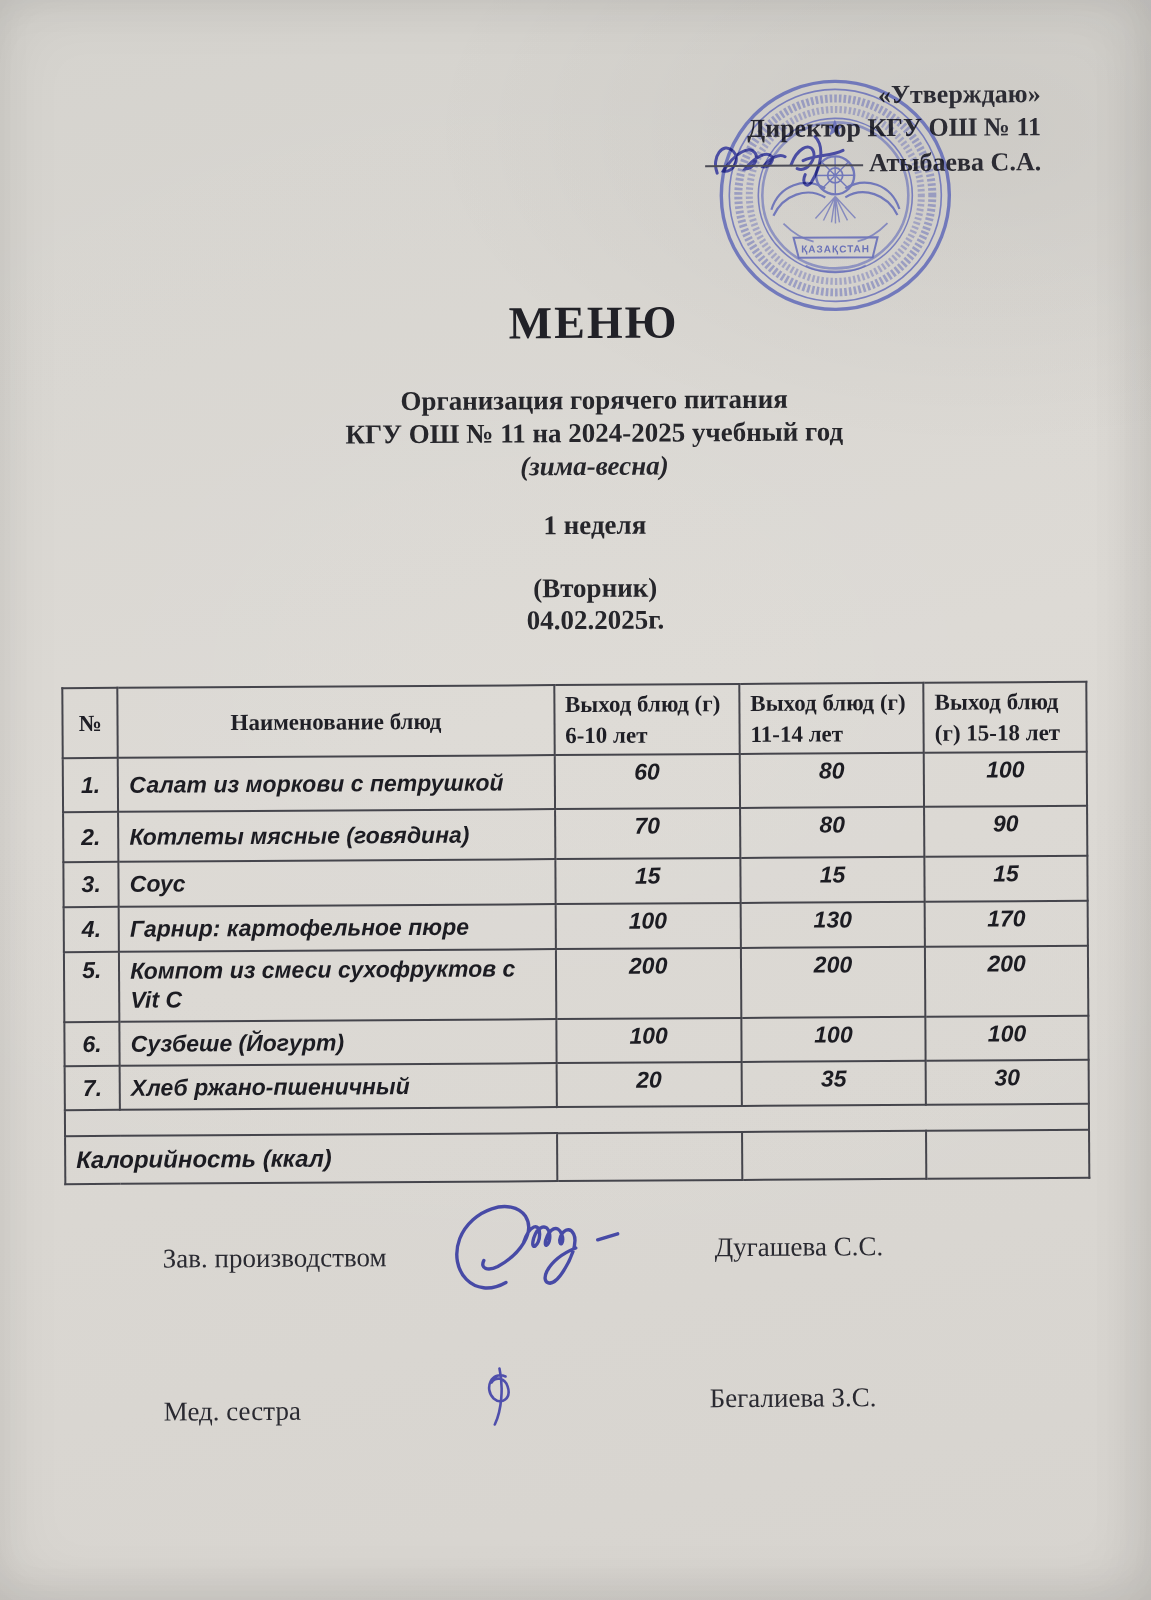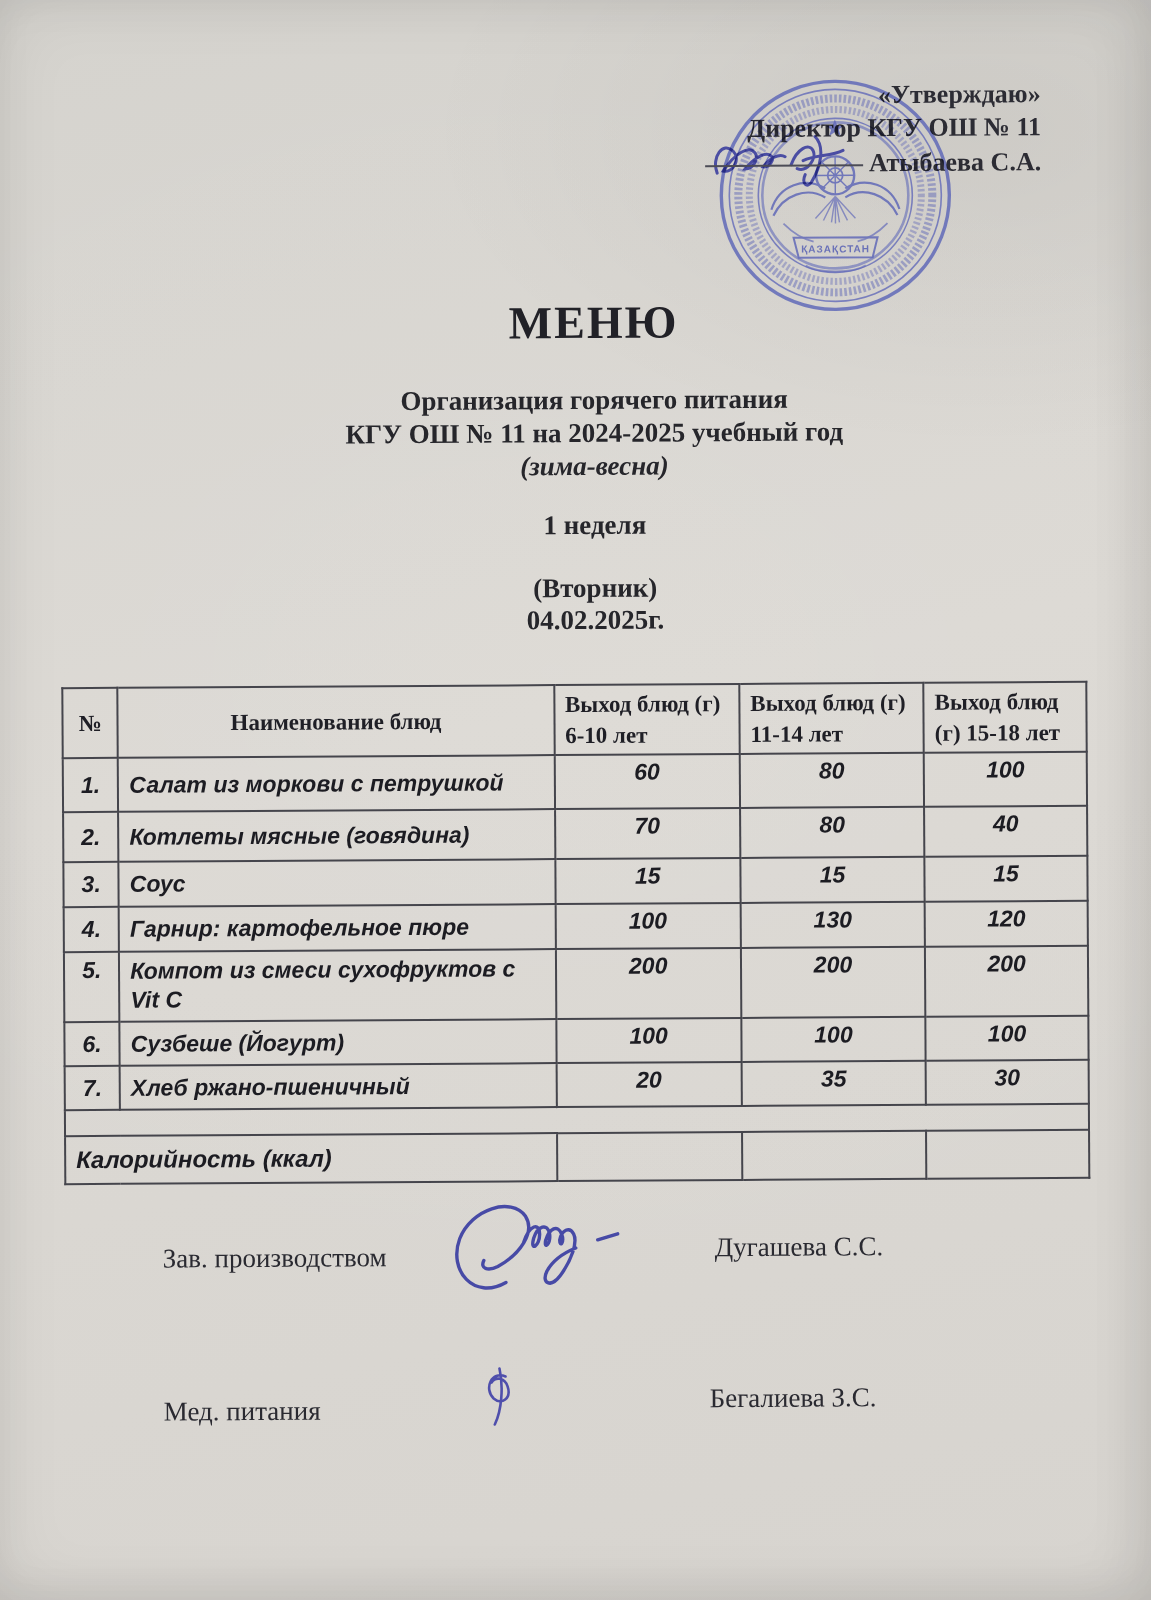--- a/index.html
+++ b/index.html
@@ -145,35 +145,35 @@
             <td class="c-name">Салат из моркови с петрушкой</td>
             <td class="c-val">60</td>
             <td class="c-val">80</td>
             <td class="c-val">100</td>
           </tr>
           <tr>
             <td class="c-num">2.</td>
             <td class="c-name">Котлеты мясные (говядина)</td>
             <td class="c-val">70</td>
             <td class="c-val">80</td>
-            <td class="c-val">40</td>
+            <td class="c-val">90</td>
           </tr>
           <tr>
             <td class="c-num">3.</td>
             <td class="c-name">Соус</td>
             <td class="c-val">15</td>
             <td class="c-val">15</td>
             <td class="c-val">15</td>
           </tr>
           <tr>
             <td class="c-num">4.</td>
             <td class="c-name">Гарнир: картофельное пюре</td>
             <td class="c-val">100</td>
             <td class="c-val">130</td>
-            <td class="c-val">120</td>
+            <td class="c-val">170</td>
           </tr>
           <tr>
             <td class="c-num" style="vertical-align:top;padding-top:4px;">5.</td>
             <td class="c-name" style="vertical-align:top;padding-top:4px;">Компот из смеси сухофруктов с Vit C</td>
             <td class="c-val">200</td>
             <td class="c-val">200</td>
             <td class="c-val">200</td>
           </tr>
           <tr>
             <td class="c-num">6.</td>
@@ -201,20 +201,20 @@
         </tbody>
       </table>
     </div>
 
     <div class="sig-role role-1">Зав. производством</div>
     <svg class="big-sig-svg" viewBox="0 0 238 122">
       <path d="M70 92 C38 110 12 80 24 48 C36 18 76 6 90 26 C100 42 84 64 62 76 C52 81 44 78 48 70 M88 52 C94 34 104 32 104 44 C104 56 94 62 98 48 C102 36 112 32 114 44 C115 54 108 60 110 50 C114 38 122 34 126 44 C129 52 124 58 124 50 C126 40 134 36 138 44 C142 52 136 70 124 86 C115 98 105 93 111 81 C117 70 130 62 140 58 M162 50 L182 44" fill="none" stroke="#3b3ea2" stroke-width="3.4" stroke-linecap="round" opacity="0.92"></path>
     </svg>
     <div class="sig-name name-1">Дугашева С.С.</div>
 
-    <div class="sig-role role-2">Мед. питания</div>
+    <div class="sig-role role-2">Мед. сестра</div>
     <svg class="med-sig-svg" viewBox="0 0 56 72">
       <path d="M32 16 C18 10 10 28 20 38 C28 45 38 38 34 26 C31 17 22 16 18 22 M26 8 C30 26 28 50 21 64" fill="none" stroke="#4343a8" stroke-width="2.6" stroke-linecap="round" opacity="0.92"></path>
     </svg>
     <div class="sig-name name-2">Бегалиева З.С.</div>
 
   </div>
 </div>
 
 </body></html>

